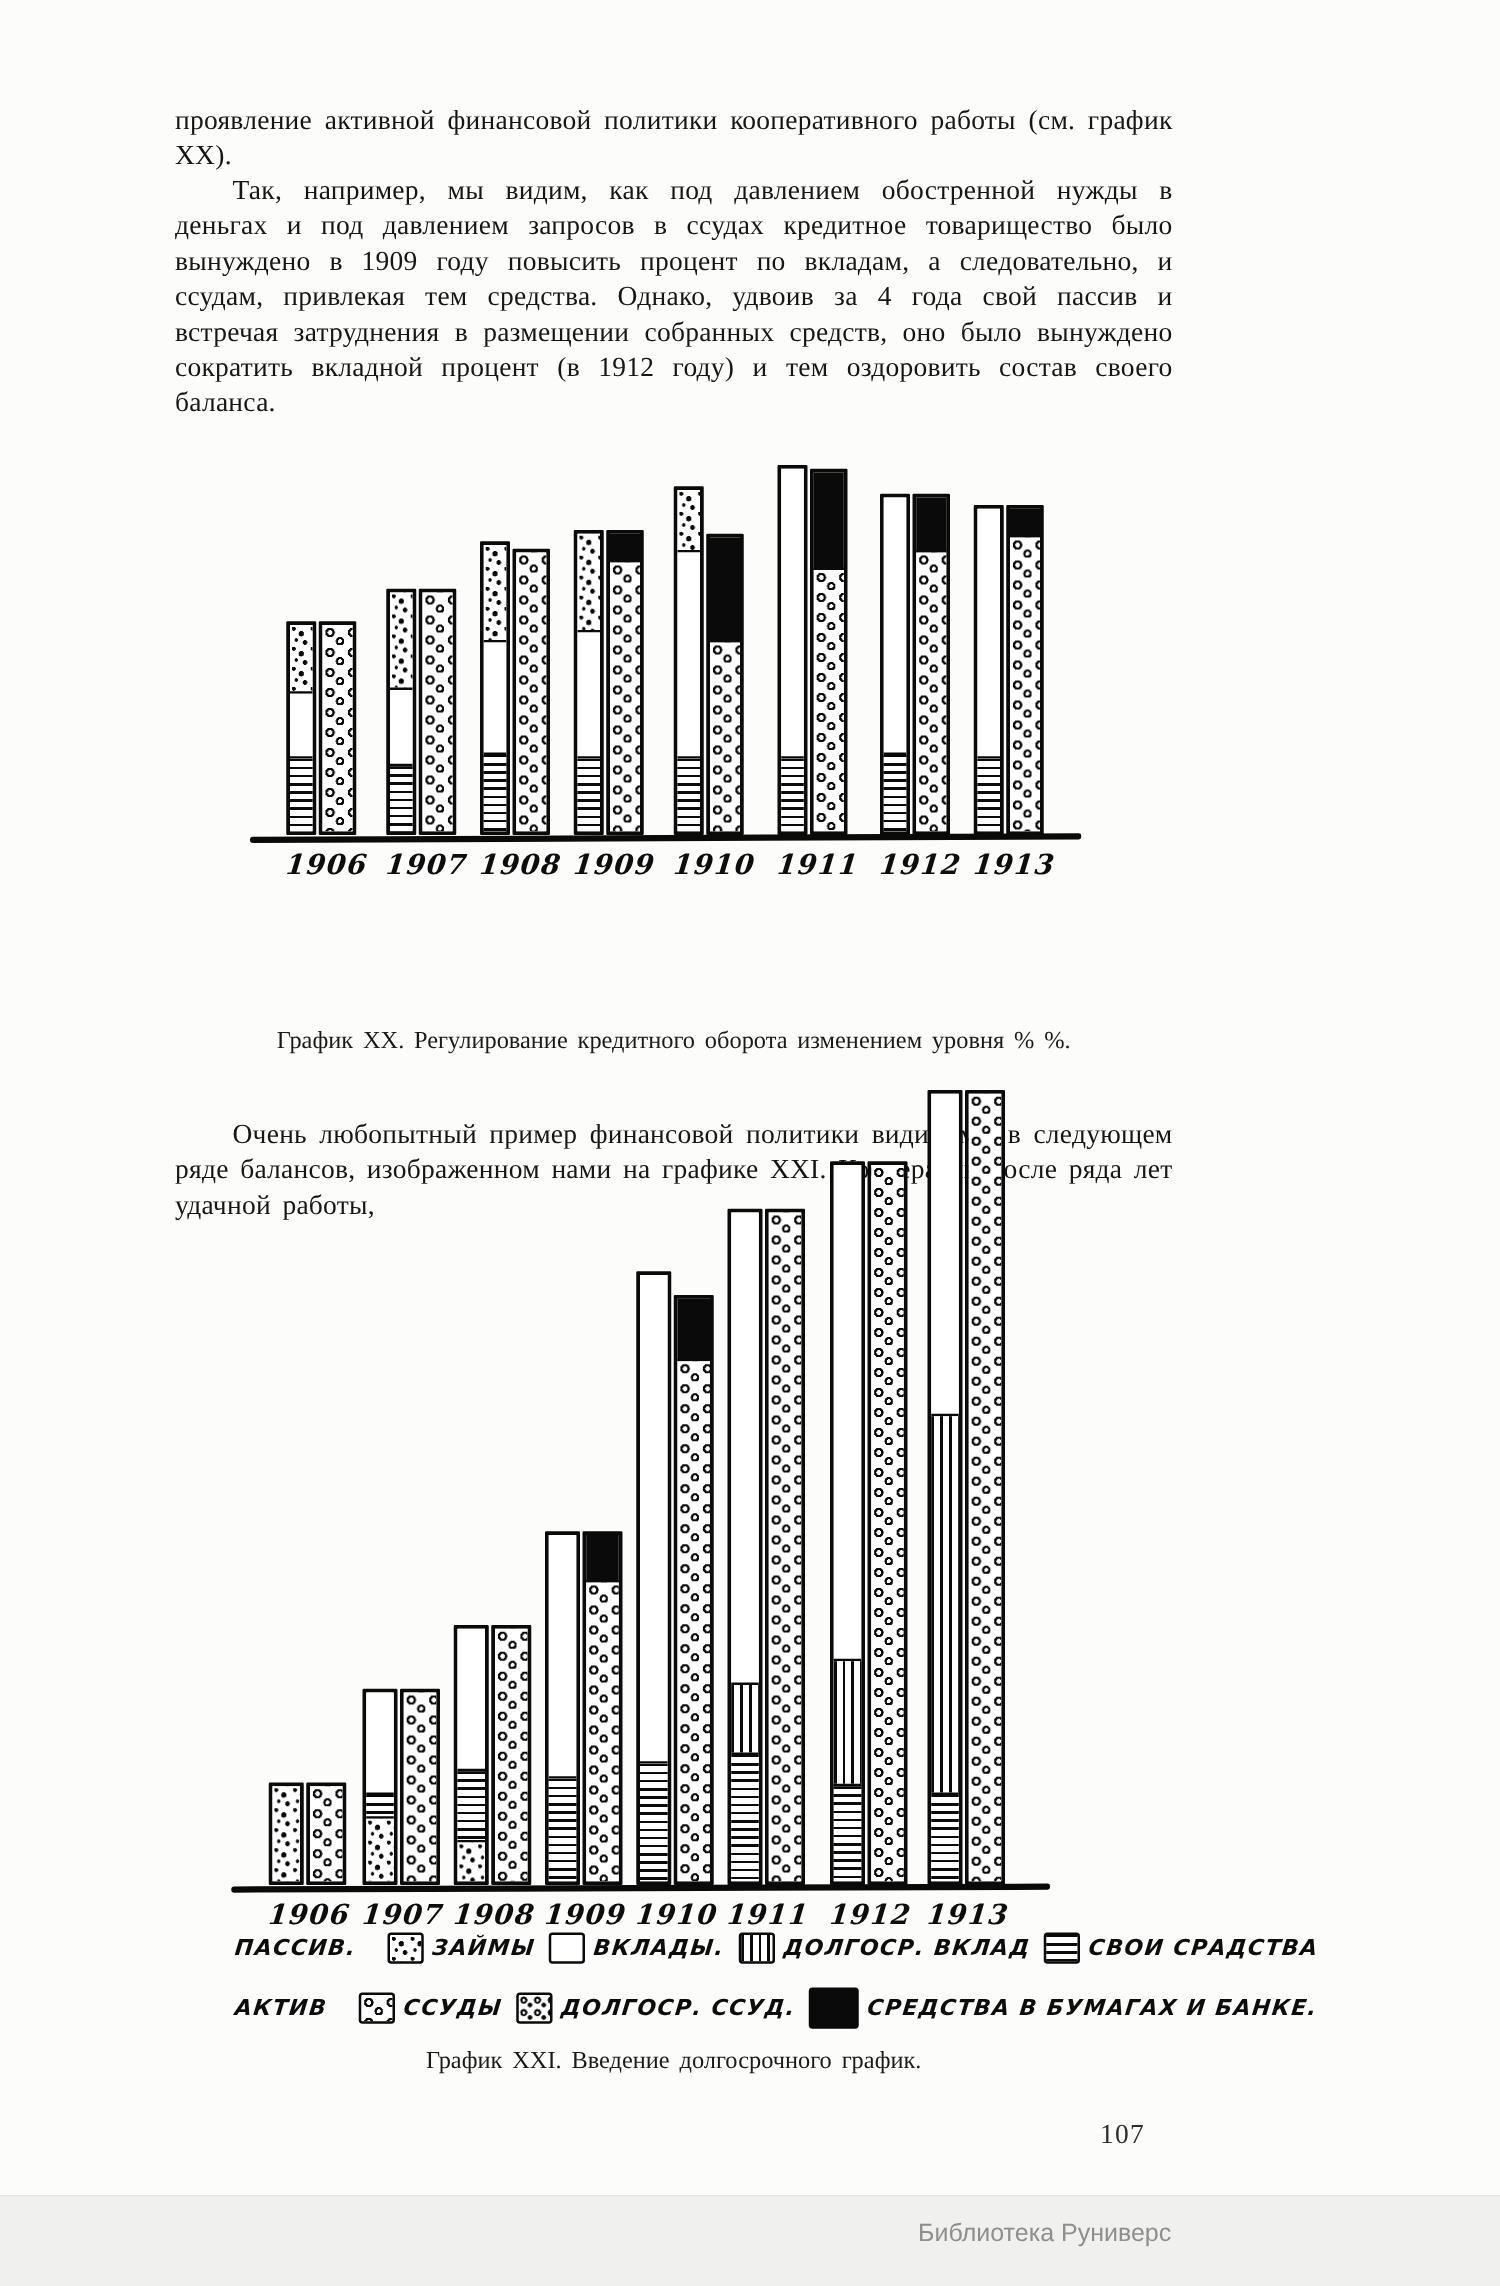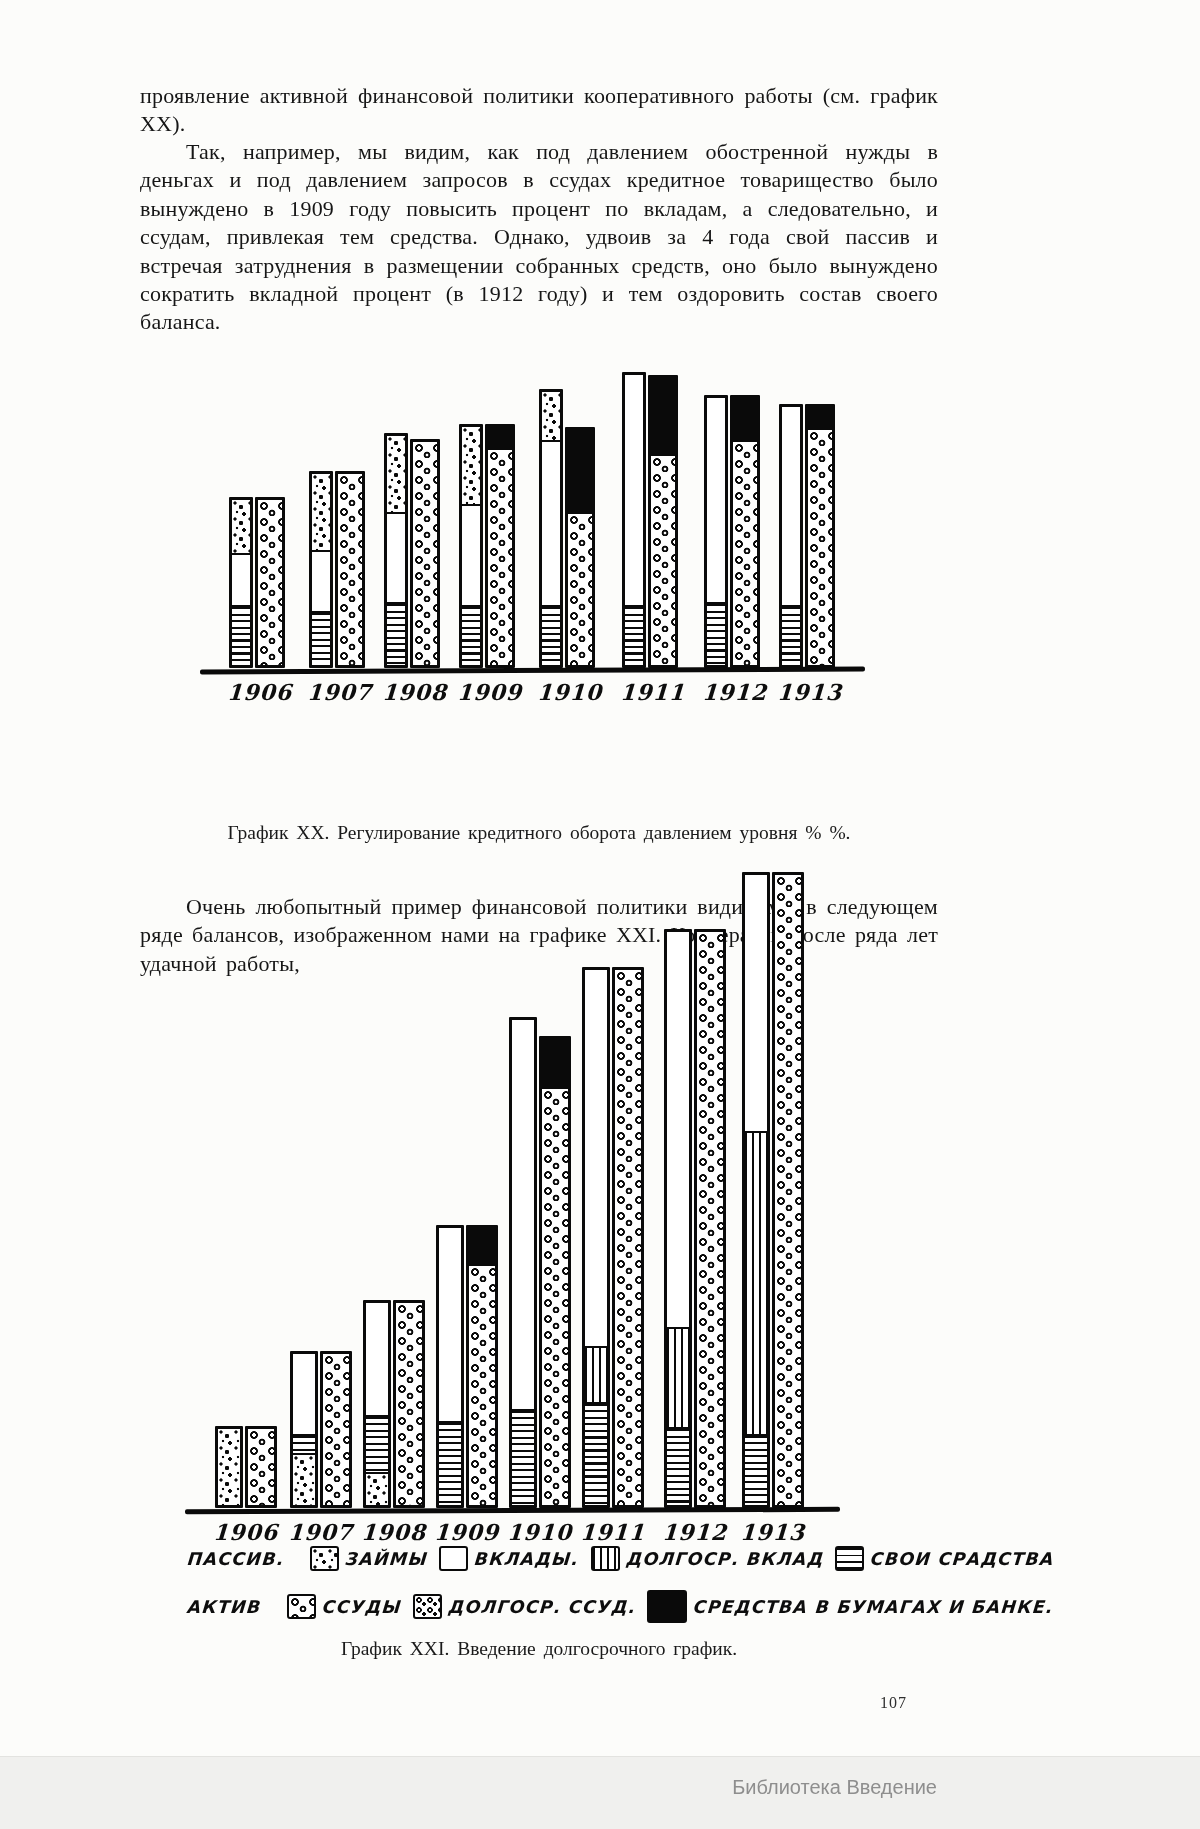--- a/index.html
+++ b/index.html
@@ -22,21 +22,21 @@
   #p2 .par, #p3 .par{text-indent:46px;}
   #p3{top:893px;}
 
   
   .caption{
     position:absolute;left:140px;width:798px;text-align:center;
     font-size:19.5px;color:#1a1a1a;word-spacing:3px;
   }
   #caption-xx{top:822px;}
   #caption-xxi{top:1638px;}
-  #page-number{position:absolute;left:880px;top:1694px;font-size:16px;letter-spacing:1px;color:#2e2e2e;}
+  #page-number{position:absolute;left:880px;top:1694px;font-size:22px;letter-spacing:1px;color:#2e2e2e;}
   #band{position:absolute;left:0;right:0;bottom:0;height:72px;background:#f0f0ee;border-top:1px solid #e3e3e0;}
   #watermark{
     position:absolute;right:263px;top:1776px;
     font-family:"Liberation Sans", sans-serif;font-size:20px;color:#8e8e8e;
   }
 
   
   .chart{position:absolute;}
   #chart-xx{left:200px;top:370px;width:680px;height:340px;}
   #chart-xxi{left:185px;top:872px;width:680px;height:690px;}
@@ -205,21 +205,21 @@
       <div class="ylab" style="left: 29px; width: 56px;">1906</div>
       <div class="ylab" style="left: 109px; width: 56px;">1907</div>
       <div class="ylab" style="left: 184px; width: 56px;">1908</div>
       <div class="ylab" style="left: 259px; width: 56px;">1909</div>
       <div class="ylab" style="left: 339px; width: 56px;">1910</div>
       <div class="ylab" style="left: 422px; width: 56px;">1911</div>
       <div class="ylab" style="left: 504px; width: 56px;">1912</div>
       <div class="ylab" style="left: 579px; width: 56px;">1913</div>
     </div>
 </div>
-<div class="caption" id="caption-xx">График XX. Регулирование кредитного оборота давлением уровня % %.</div>
+<div class="caption" id="caption-xx">График XX. Регулирование кредитного оборота изменением уровня % %.</div>
 
 <div class="textblock" id="p3">
   <div class="par">Очень любопытный пример финансовой политики видим мы в следующем ряде балансов, изображенном нами на графике XXI. Кооператив после ряда лет удачной работы,</div>
 </div>
 
 <div class="chart" id="chart-xxi">
   <div class="bars">
       <div class="pair" style="left: 30px;">
         <div class="bar" style="width: 28px;">
           <div class="seg seg-zaimy" style="height: 75.6px;"></div>
@@ -344,13 +344,13 @@
     <span class="legend-item">
       <span class="swatch seg-bumagi"></span>
       <span class="lab">СРЕДСТВА В БУМАГАХ И БАНКЕ.</span>
     </span>
   </div>
 
 <div class="caption" id="caption-xxi">График XXI. Введение долгосрочного график.</div>
 
 <div id="page-number">107</div>
 <div id="band"></div>
-<div id="watermark">Библиотека Введение</div>
+<div id="watermark">Библиотека Руниверс</div>
 
 </body></html>

